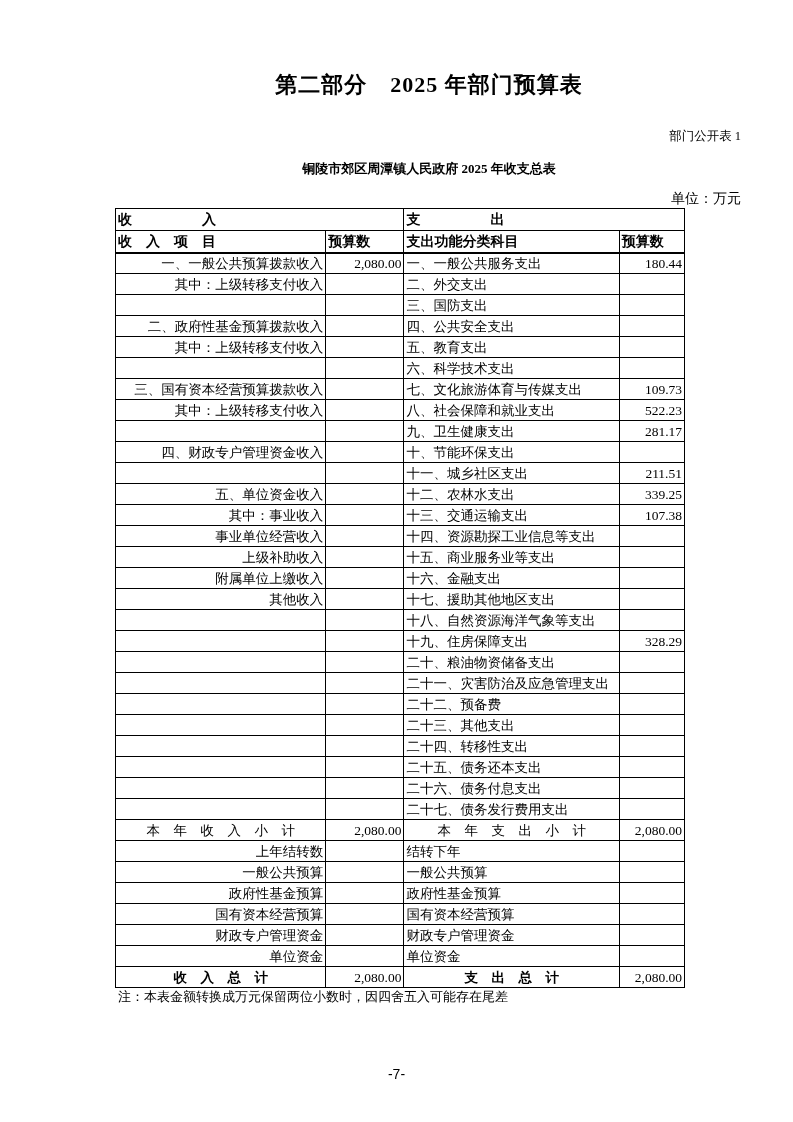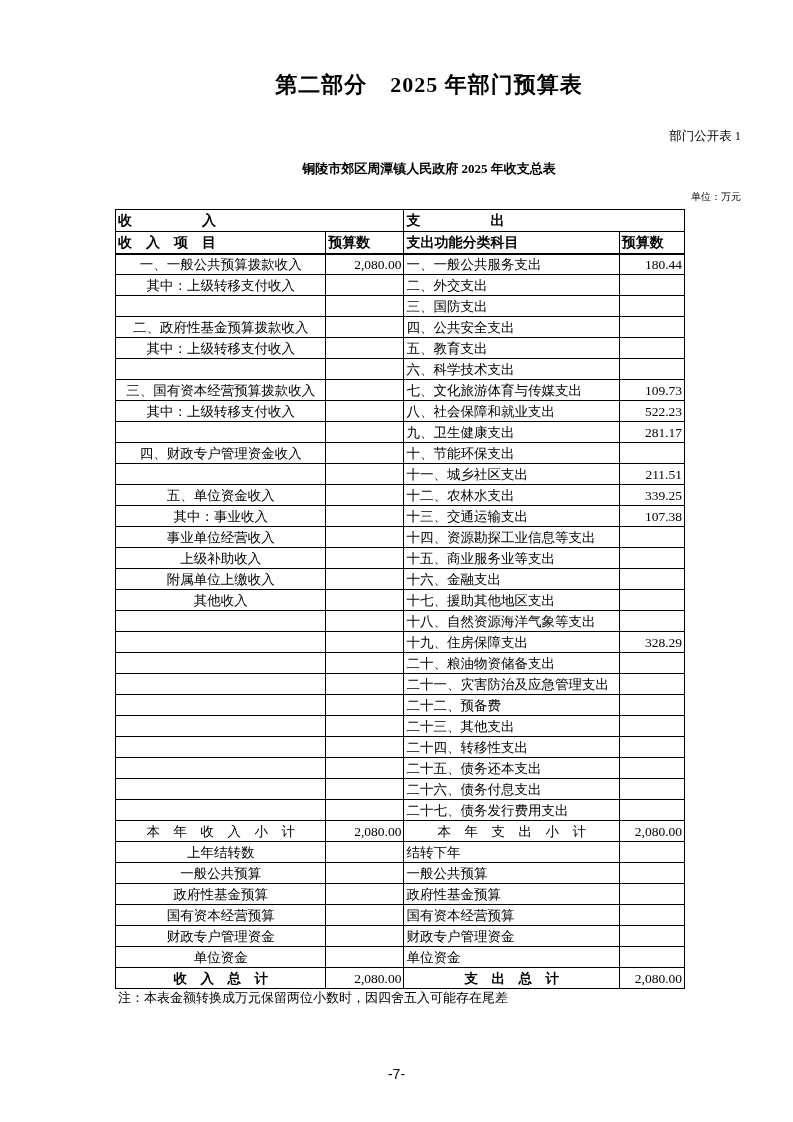--- a/index.html
+++ b/index.html
@@ -30,23 +30,22 @@
     padding-right: 2px;
   }
   .table-title {
     text-align: center;
     font-size: 13px;
     font-weight: bold;
     margin-top: 15px;
   }
   .unit-note {
     text-align: right;
-    font-size: 10px;
+    font-size: 14px;
     margin-top: 12px;
-    margin-bottom: 5px;
     padding-right: 2px;
   }
   table.budget {
     width: 570px;
     border-collapse: collapse;
     table-layout: fixed;
     border: 1.6px solid #000;
   }
   table.budget th, table.budget td {
     border: 1px solid #000;
@@ -58,21 +57,21 @@
     padding: 1px 2px;
     vertical-align: middle;
   }
   table.budget thead th {
     font-weight: bold;
     text-align: left;
     height: 22px;
     font-size: 14px;
   }
   table.budget thead tr.sub th { border-bottom: 2px solid #000; }
-  td.lbl  { text-align: center; padding-left: 6px; }
+  td.lbl  { text-align: right; padding-left: 6px; }
   td.num  { text-align: right; padding-right: 3px; }
   td.ind1 { padding-left: 36px; }
   td.ind2 { padding-left: 64px; }
   td.ind3 { padding-left: 104px; }
   td.rlbl { text-align: left; padding-left: 8px; }
   td.rind1 { padding-left: 58px; }
   td.ctr  { text-align: center; padding-left: 2px; }
   tr.subtotal-row td { border-top: 1.5px solid #000; border-bottom: 1.5px solid #000; }
   tr.total-row td    { border-top: 1.5px solid #000; font-weight: normal; }
   tr.total-row td.ctr { font-weight: bold; }

